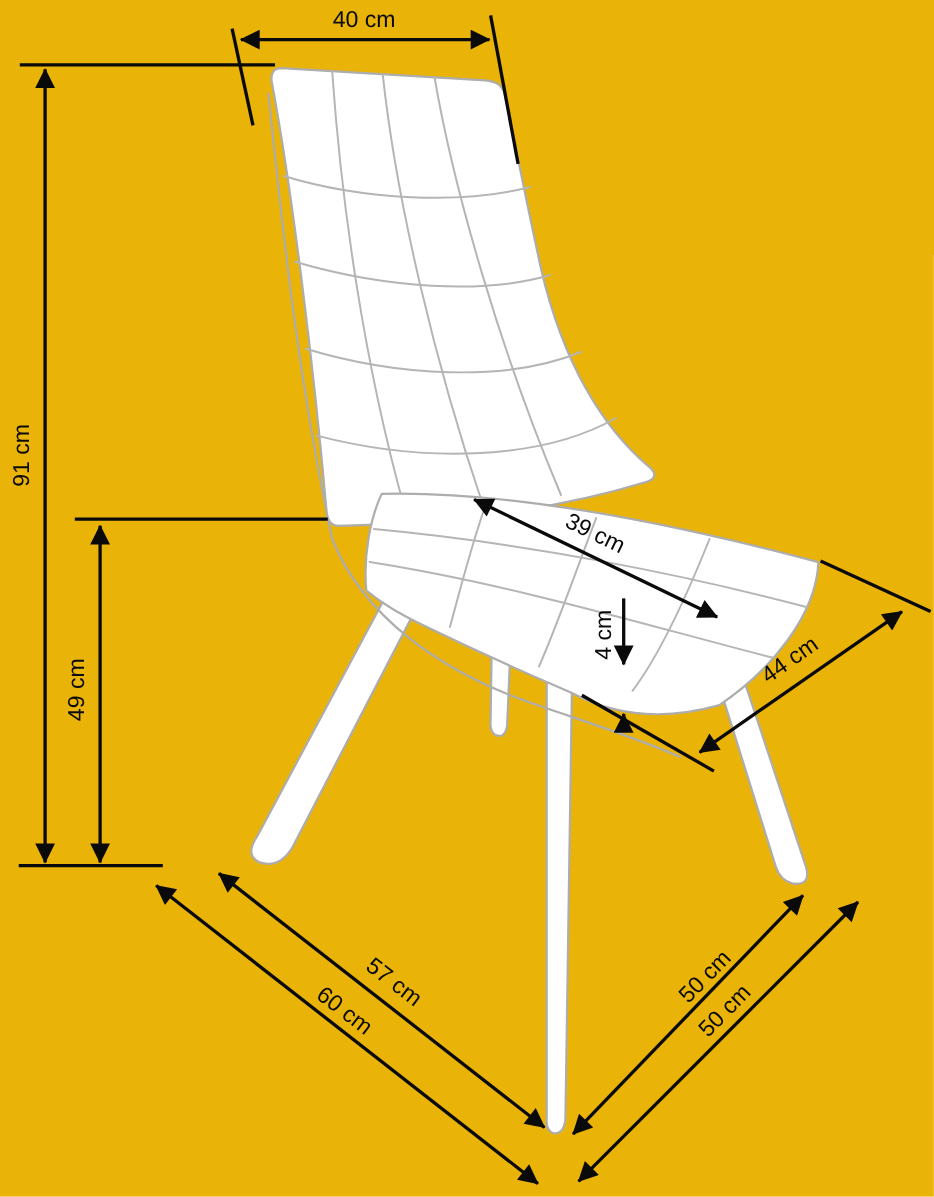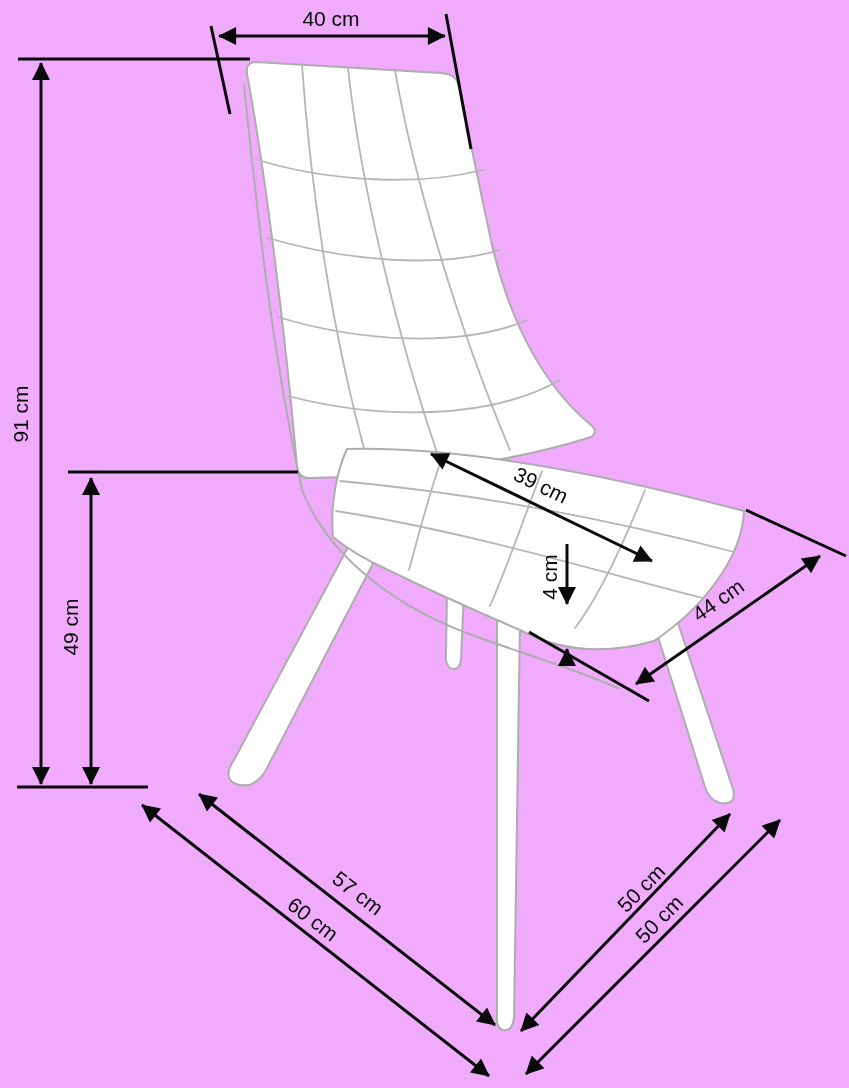--- a/index.html
+++ b/index.html
@@ -1,20 +1,20 @@
 <!DOCTYPE html>
 <html><head>
 <meta charset="utf-8">
 <style>
   html, body { margin: 0; padding: 0; background: #ffffff; }
   .stage {
     position: relative;
     width: 849px;
     height: 1088px;
-    background: #f0abfc;
+    background: #eab308;
     overflow: hidden;
     font-family: "Liberation Sans", sans-serif;
   }
   svg { display: block; }
   .chair path { fill: #ffffff; stroke: #adadad; stroke-width: 2; stroke-linejoin: round; stroke-linecap: round; }
   .chair path.seam { fill: none; stroke: #b5b5b5; stroke-width: 1.8; }
   .chair path.open { fill: none; }
   .dims line { stroke: #0a0a0a; stroke-width: 3; }
   .dims text {
     fill: #0a0a0a;

